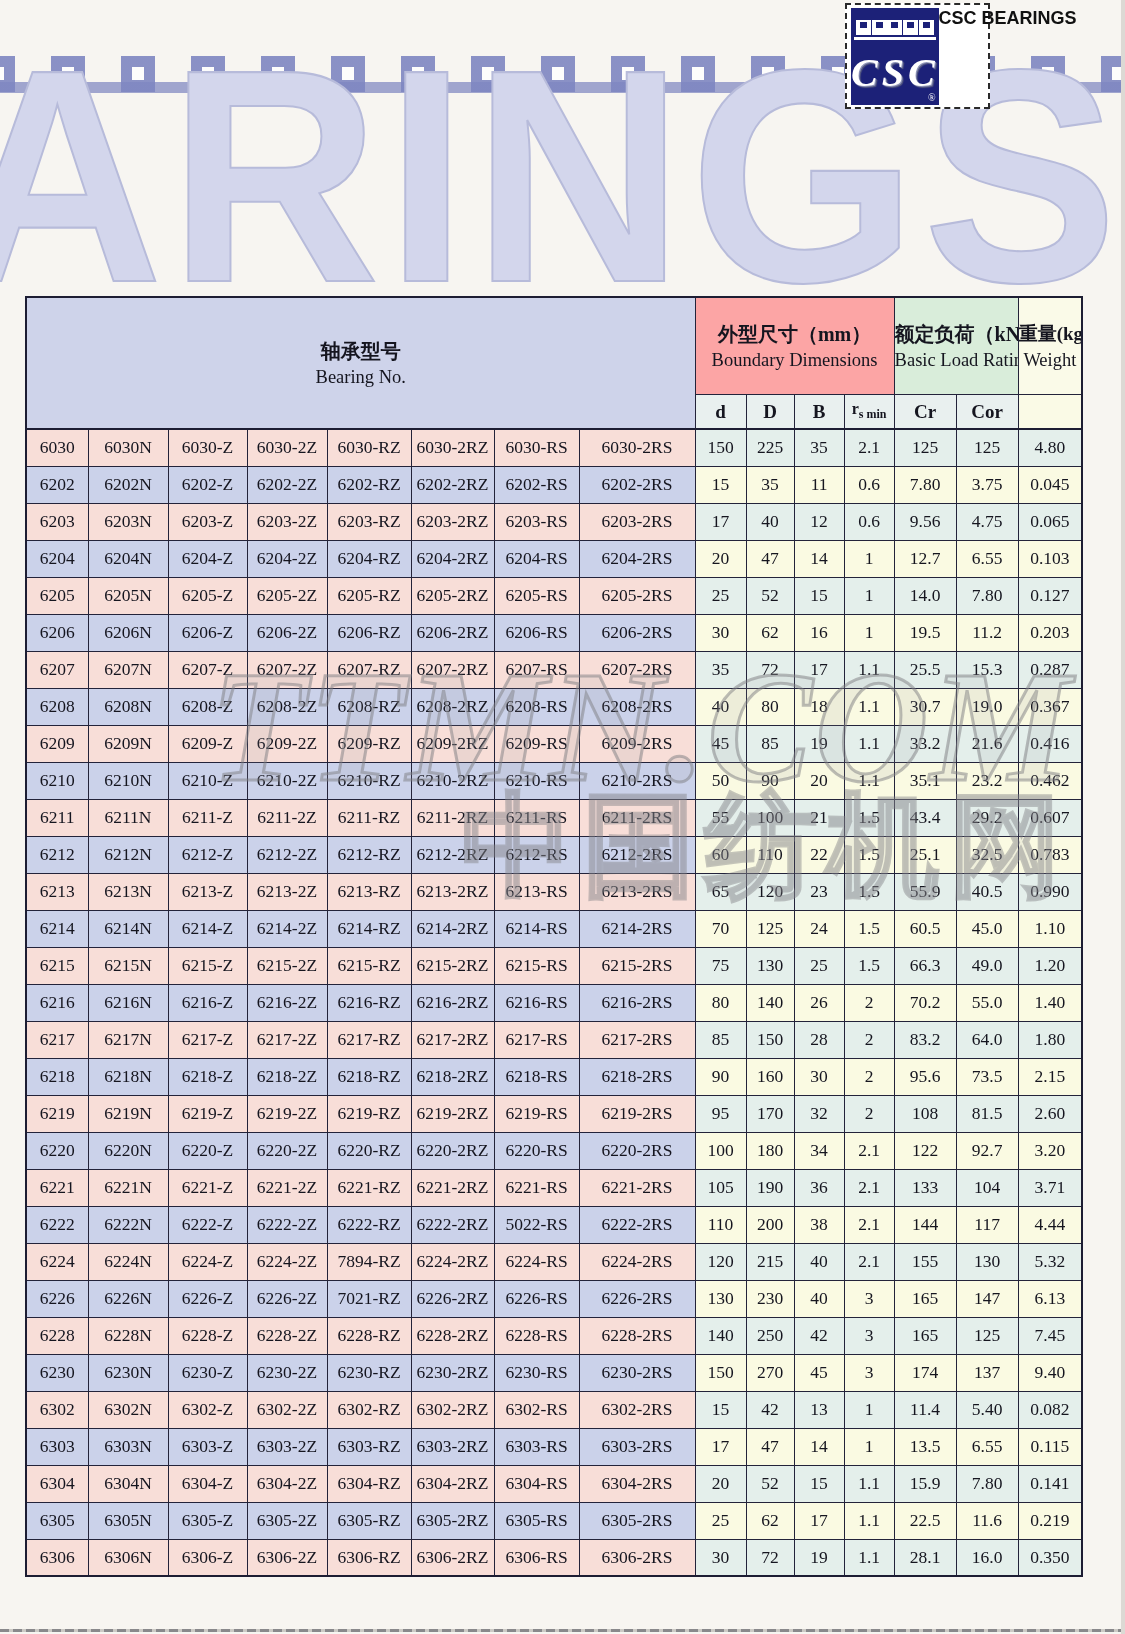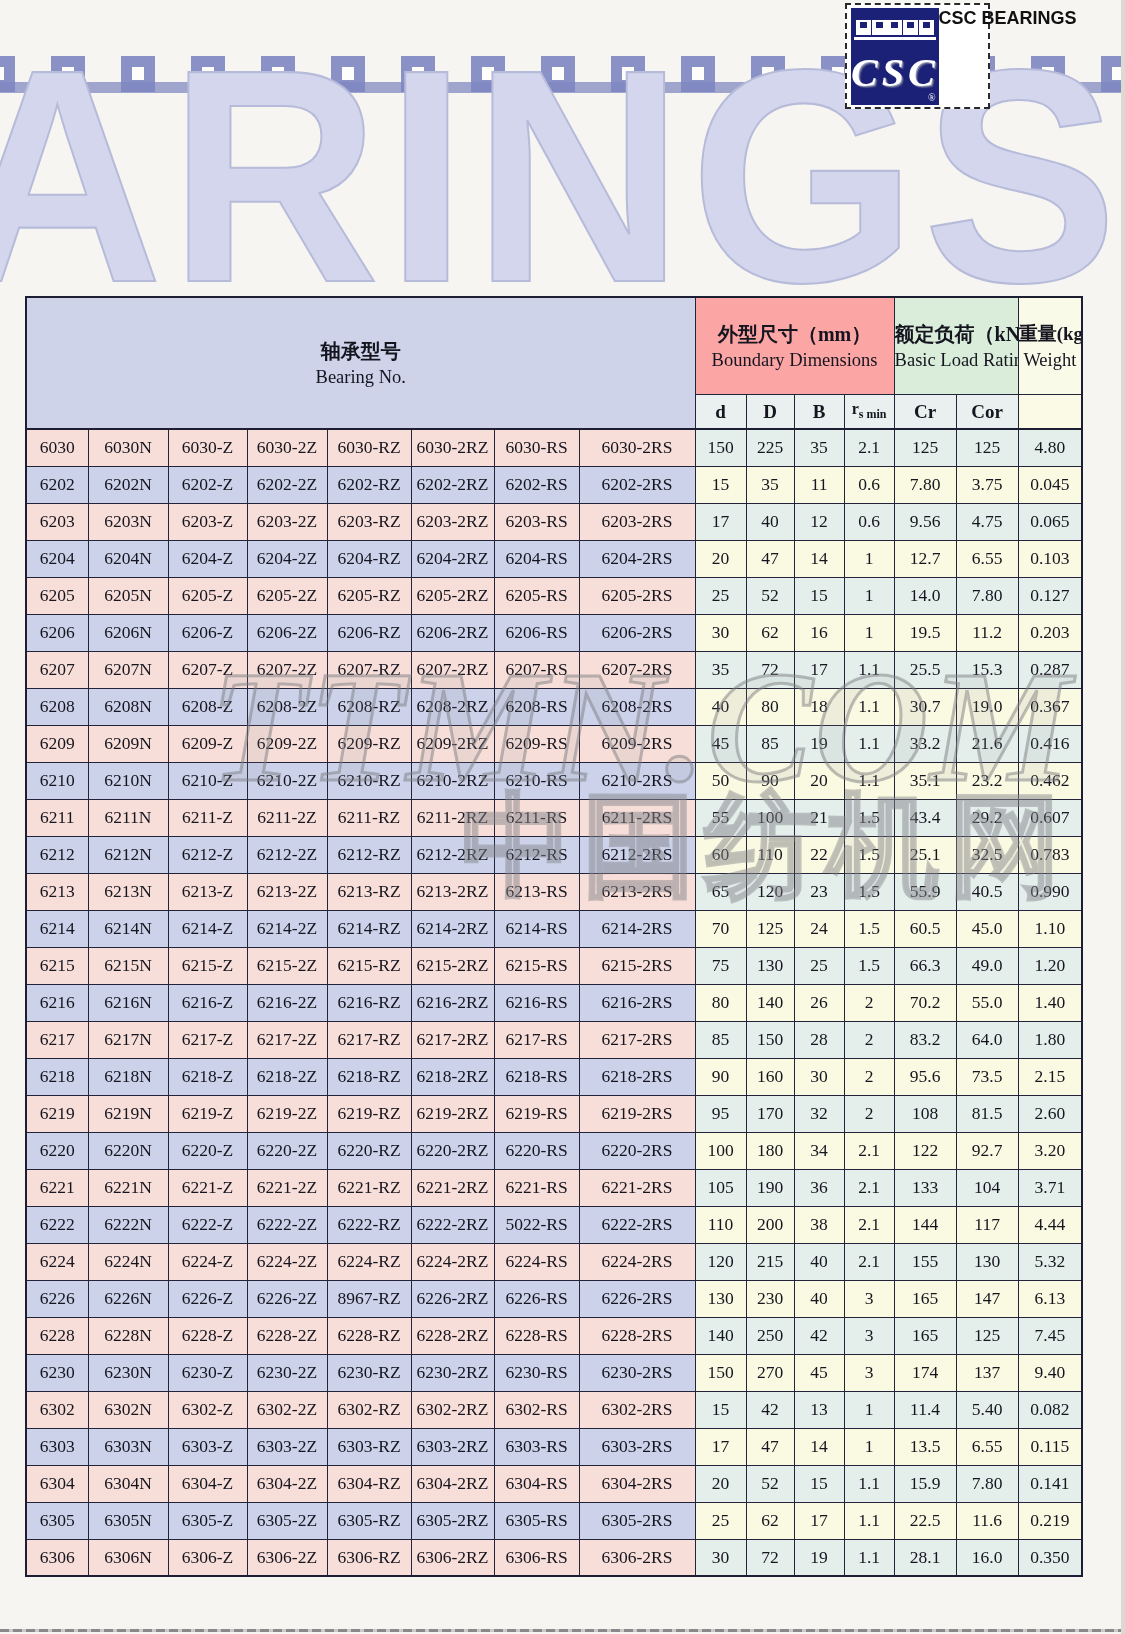--- a/index.html
+++ b/index.html
@@ -526,38 +526,38 @@
           <td class="cream">2.1</td>
           <td class="cream">144</td>
           <td class="cream">117</td>
           <td class="cream">4.44</td>
         </tr>
         <tr>
           <td class="pink">6224</td>
           <td class="pink">6224N</td>
           <td class="pink">6224-Z</td>
           <td class="pink">6224-2Z</td>
-          <td class="pink">6224-RZ</td>
+          <td class="pink">7894-RZ</td>
           <td class="pink">6224-2RZ</td>
           <td class="pink">6224-RS</td>
           <td class="pink">6224-2RS</td>
           <td class="pale">120</td>
           <td class="pale">215</td>
           <td class="pale">40</td>
           <td class="pale">2.1</td>
           <td class="pale">155</td>
           <td class="pale">130</td>
           <td class="pale">5.32</td>
         </tr>
         <tr>
           <td class="lav">6226</td>
           <td class="lav">6226N</td>
           <td class="lav">6226-Z</td>
           <td class="lav">6226-2Z</td>
-          <td class="lav">8967-RZ</td>
+          <td class="lav">7021-RZ</td>
           <td class="lav">6226-2RZ</td>
           <td class="lav">6226-RS</td>
           <td class="lav">6226-2RS</td>
           <td class="cream">130</td>
           <td class="cream">230</td>
           <td class="cream">40</td>
           <td class="cream">3</td>
           <td class="cream">165</td>
           <td class="cream">147</td>
           <td class="cream">6.13</td>

